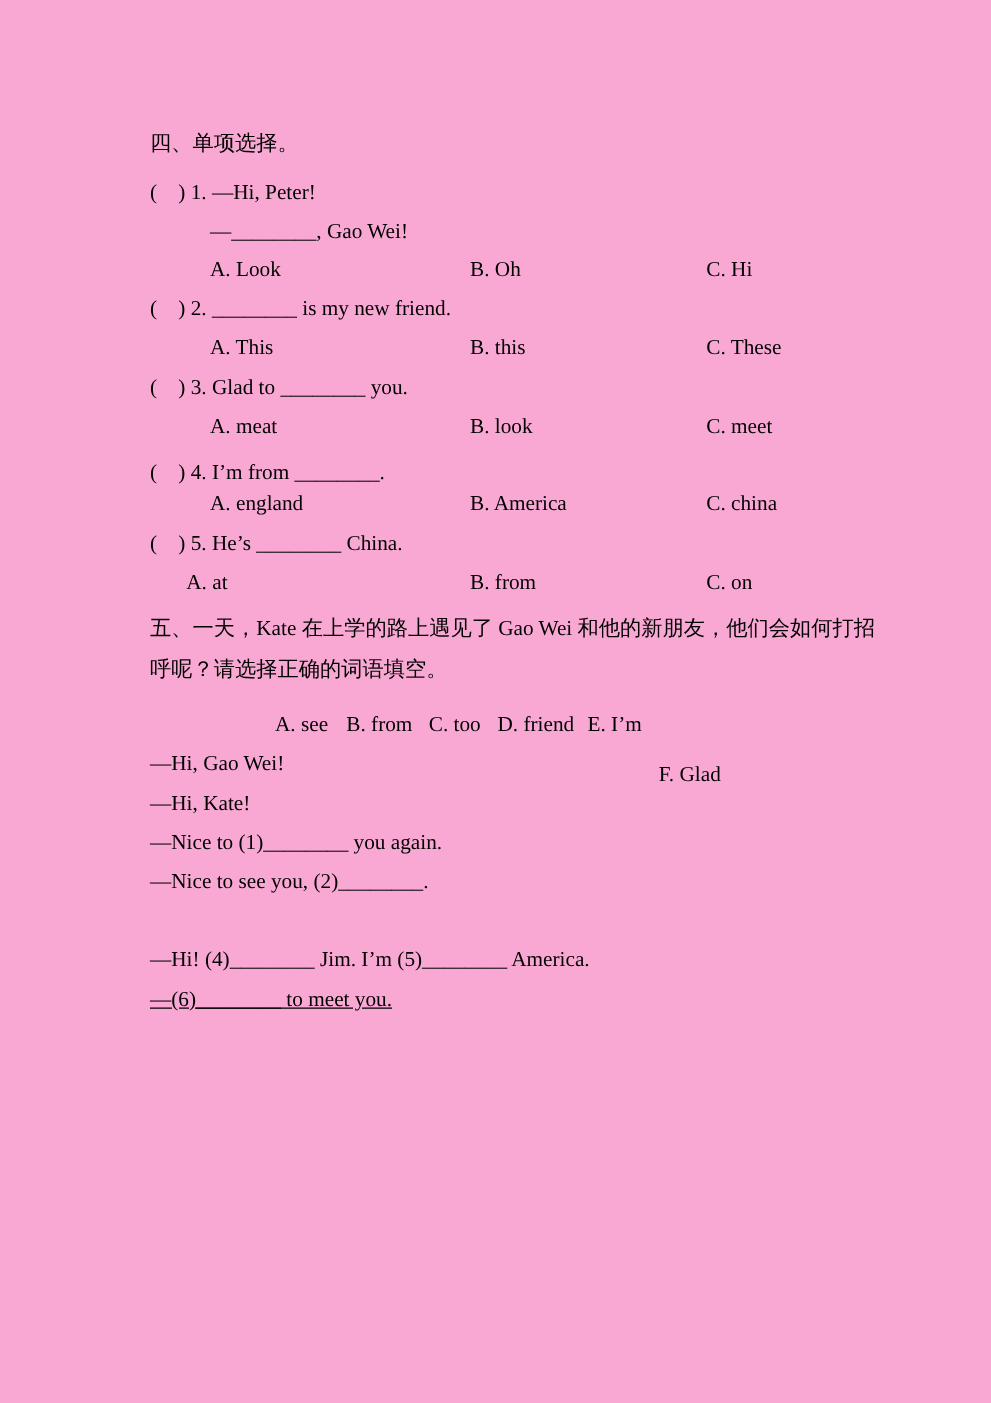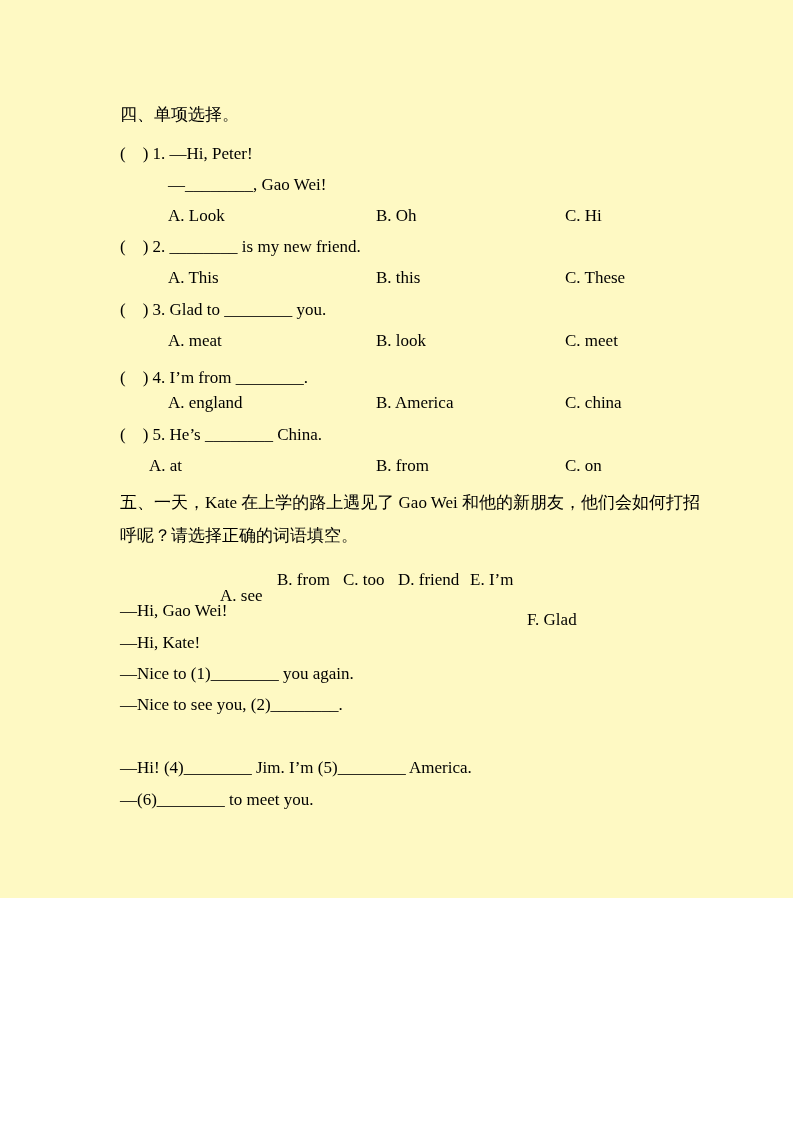--- a/index.html
+++ b/index.html
@@ -3,22 +3,22 @@
 <meta charset="utf-8">
 <style>
   html, body {
     margin: 0;
     padding: 0;
     background: #ffffff;
   }
   .page {
     position: relative;
     width: 793px;
-    height: 898px;
-    background: #fef9c3;
+    height: 1122px;
+    background: #f9a8d4;
     color: #000000;
     font-family: "Liberation Serif", "DejaVu Serif", serif;
     font-size: 17px;
     overflow: hidden;
   }
   .line {
     position: absolute;
     white-space: pre;
     line-height: 22px;
   }
@@ -56,27 +56,27 @@
   <div class="line opt-c" style="top:392px;">C. china</div>
 
   <div class="line" style="left:120px; top:424px;">(    ) 5. He’s ________ China.</div>
   <div class="line opt-a5" style="top:455px;">A. at</div>
   <div class="line opt-b" style="top:455px;">B. from</div>
   <div class="line opt-c" style="top:455px;">C. on</div>
 
   <div class="line" style="left:120px; top:525px;">呼呢？请选择正确的词语填空。</div>
   <div class="line" style="left:120px; top:492px;">五、一天，Kate 在上学的路上遇见了 Gao Wei 和他的新朋友，他们会如何打招</div>
 
-  <div class="line" style="left:220px; top:569px;margin-top:16px;">A. see</div>
+  <div class="line" style="left:220px; top:569px;">A. see</div>
   <div class="line" style="left:277px; top:569px;">B. from</div>
   <div class="line" style="left:343px; top:569px;">C. too</div>
   <div class="line" style="left:398px; top:569px;">D. friend</div>
   <div class="line" style="left:470px; top:569px;">E. I’m</div>
   <div class="line" style="left:527px; top:569px;margin-top:40px;">F. Glad</div>
 
   <div class="line" style="left:120px; top:600px;">—Hi, Gao Wei!</div>
   <div class="line" style="left:120px; top:632px;">—Hi, Kate!</div>
   <div class="line" style="left:120px; top:663px;">—Nice to (1)________ you again.</div>
   <div class="line" style="left:120px; top:694px;">—Nice to see you, (2)________.</div>
   <div class="line" style="left:120px; top:757px;">—Hi! (4)________ Jim. I’m (5)________ America.</div>
-  <div class="line" style="left:120px; top:789px;">—(6)________ to meet you.</div>
+  <div class="line" style="left:120px; top:789px;text-decoration:underline;">—(6)________ to meet you.</div>
 
 </div>
 
 </body></html>

